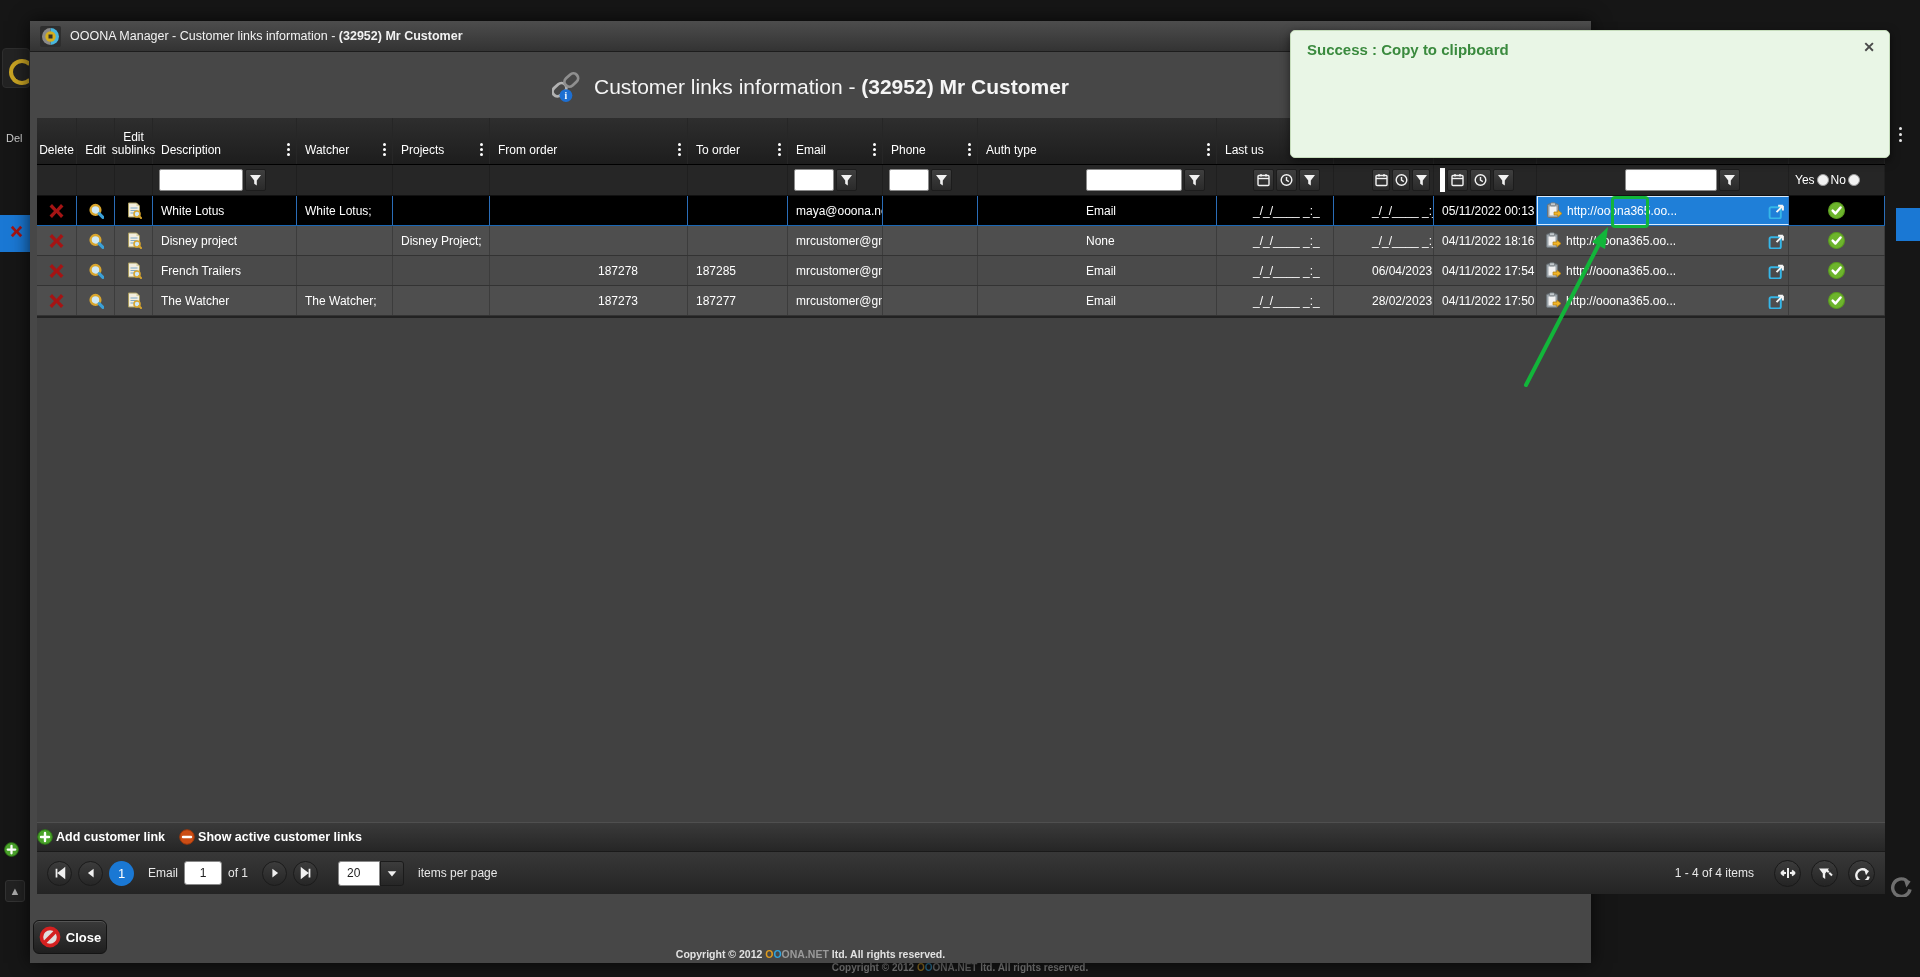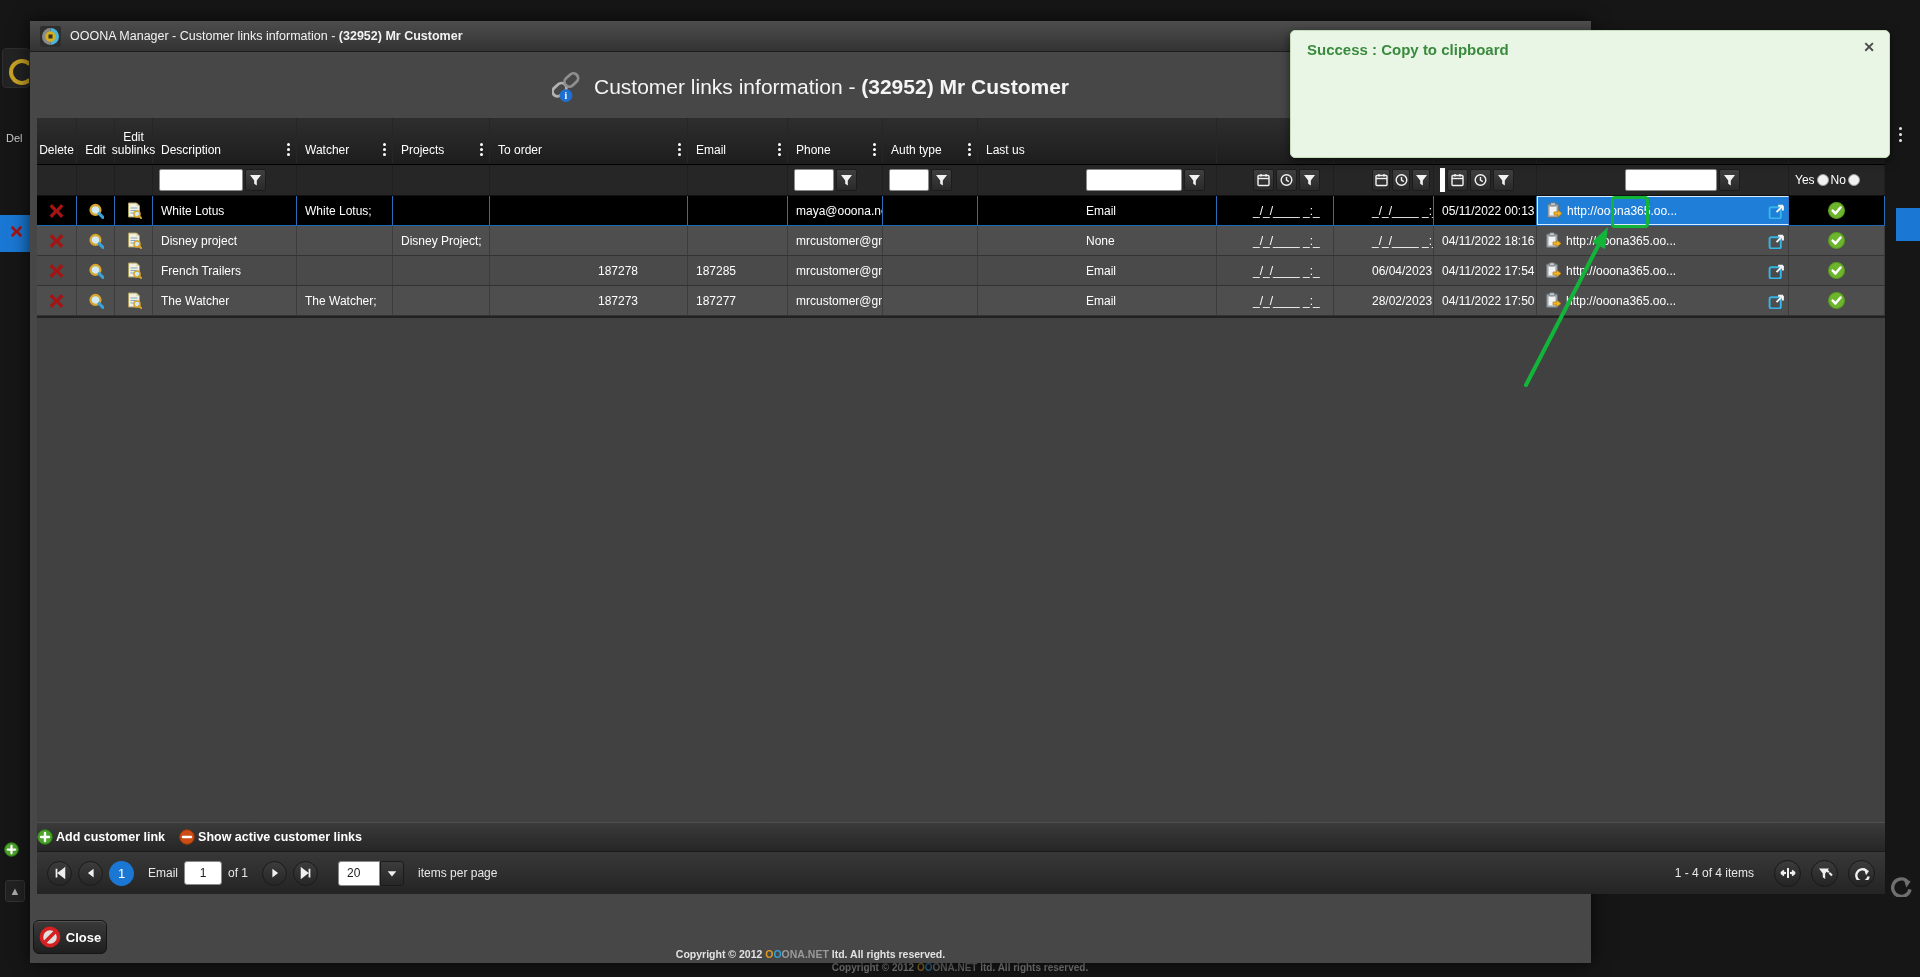--- a/index.html
+++ b/index.html
@@ -306,20 +306,28 @@
           </div>
         <div class="hcell">
             <span>Projects</span>
           <span class="hmenu">
               <i></i>
               <i></i>
               <i></i>
             </span>
           </div>
         <div class="hcell">
+            <span>From order</span>
+          <span class="hmenu">
+              <i></i>
+              <i></i>
+              <i></i>
+            </span>
+          </div>
+        <div class="hcell">
             <span>To order</span>
           <span class="hmenu">
               <i></i>
               <i></i>
               <i></i>
             </span>
           </div>
         <div class="hcell">
             <span>Email</span>
           <span class="hmenu">

